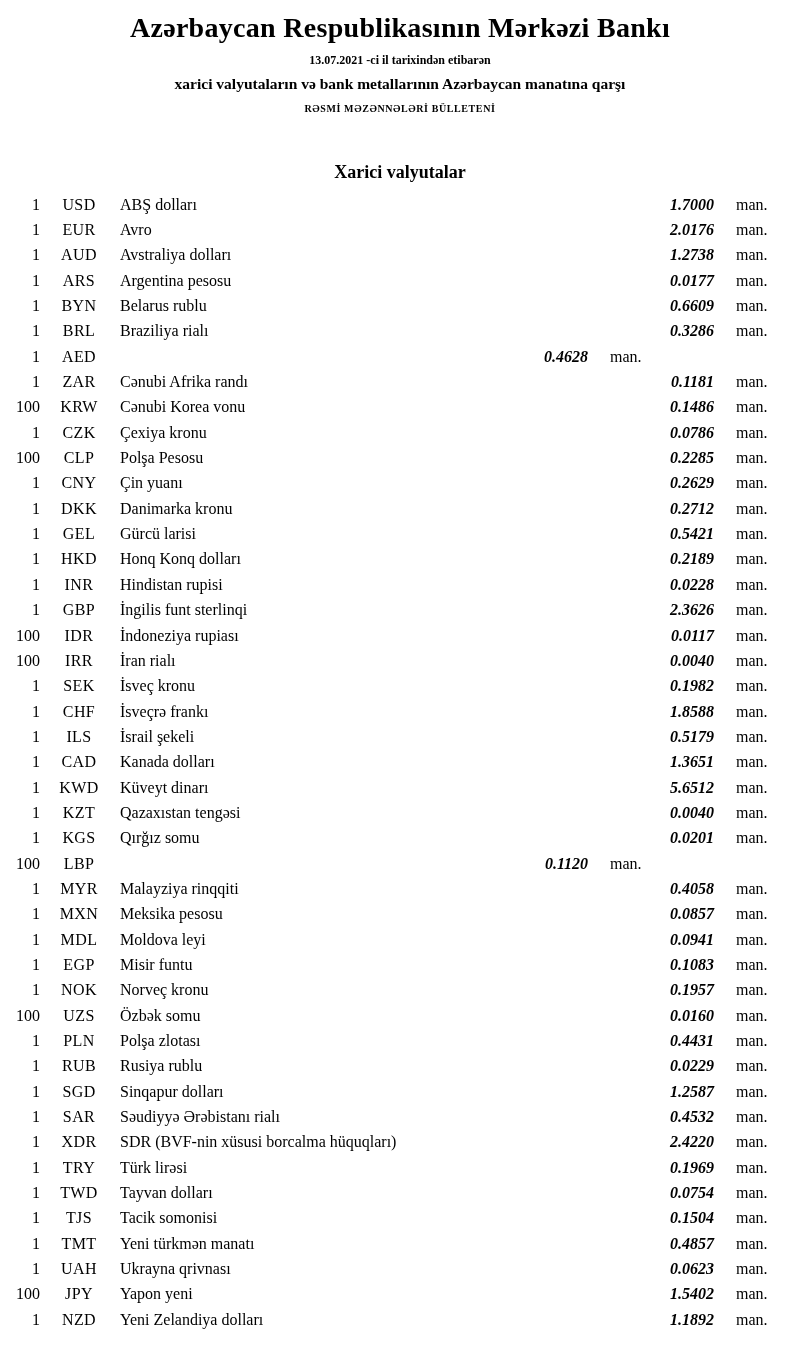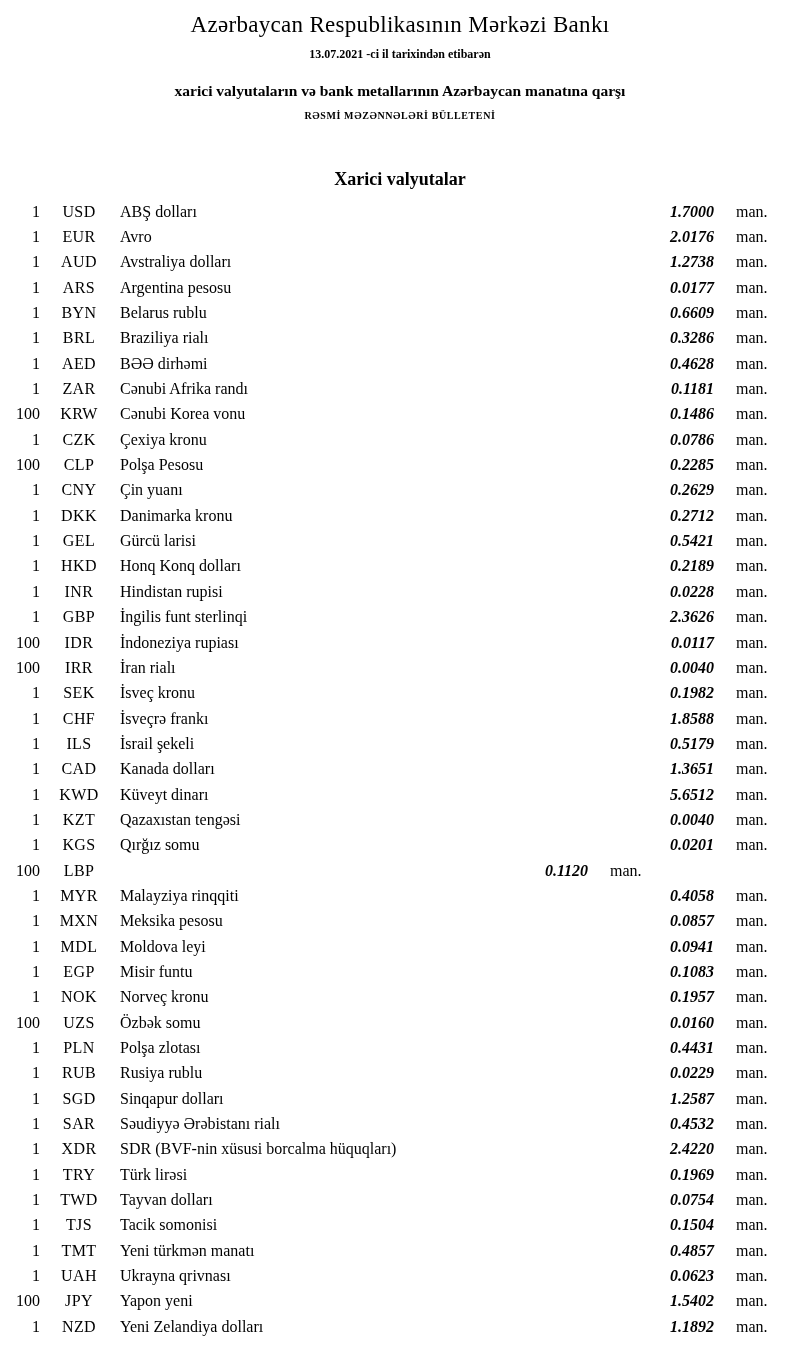--- a/index.html
+++ b/index.html
@@ -14,31 +14,31 @@
     width: 800px;
     height: 1348px;
     background: #ffffff;
     overflow: hidden;
   }
   .header {
     text-align: center;
     padding-top: 12px;
   }
   .title {
-    font-size: 23px;
-    font-weight: normal;
+    font-size: 28px;
+    font-weight: bold;
     letter-spacing: 0.3px;
   }
   .date-line {
     margin-top: 9px;
     font-size: 12px;
     font-weight: bold;
   }
   .subtitle {
-    margin-top: 20px;
+    margin-top: 7px;
     font-size: 15.5px;
     font-weight: bold;
   }
   .bulletin {
     margin-top: 10px;
     font-size: 10px;
     font-weight: bold;
     letter-spacing: 0.6px;
   }
   .section-title {
@@ -140,21 +140,20 @@
     <span class="qty">1</span>
     <span class="code">BRL</span>
     <span class="name">Braziliya rialı</span>
     <span class="rate">0.3286</span>
     <span class="unit">man.</span>
   </div>
 
   <div class="row">
     <span class="qty">1</span>
     <span class="code">AED</span>
-    <span class="name">BƏƏ dirhəmi</span>
     <span class="rate">0.4628</span>
     <span class="unit">man.</span>
   </div>
 
   <div class="row">
     <span class="qty">1</span>
     <span class="code">ZAR</span>
     <span class="name">Cənubi Afrika randı</span>
     <span class="rate">0.1181</span>
     <span class="unit">man.</span>

